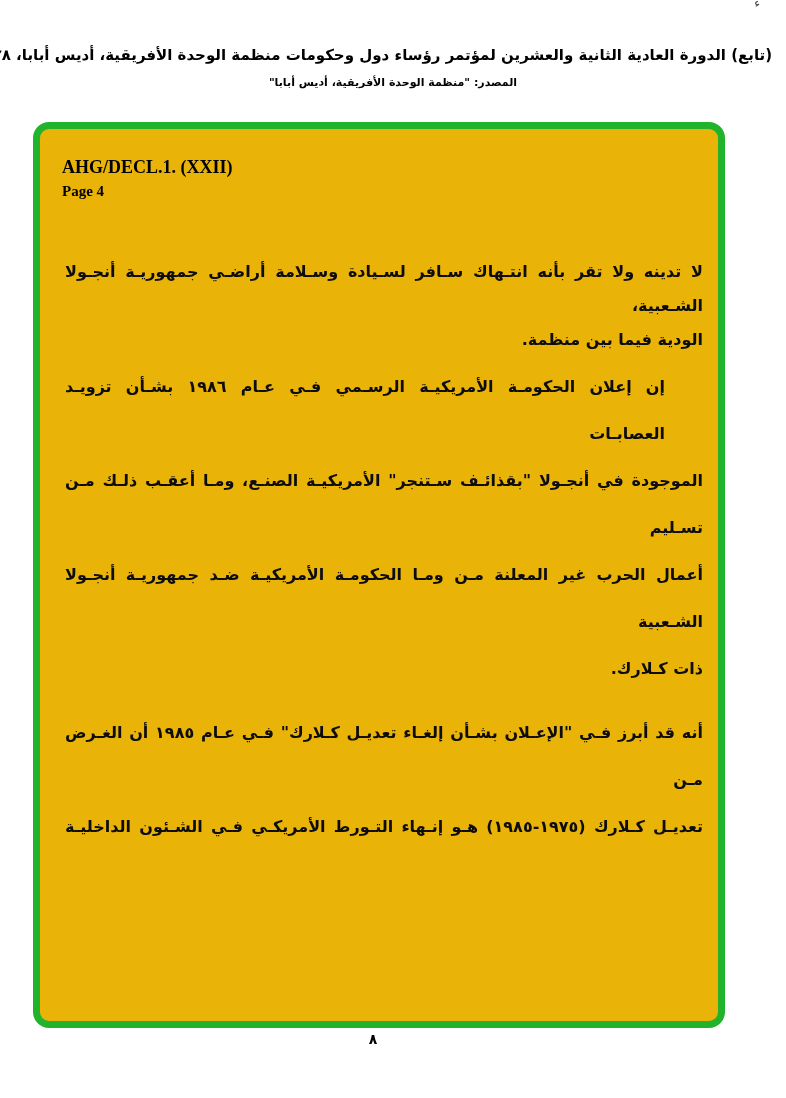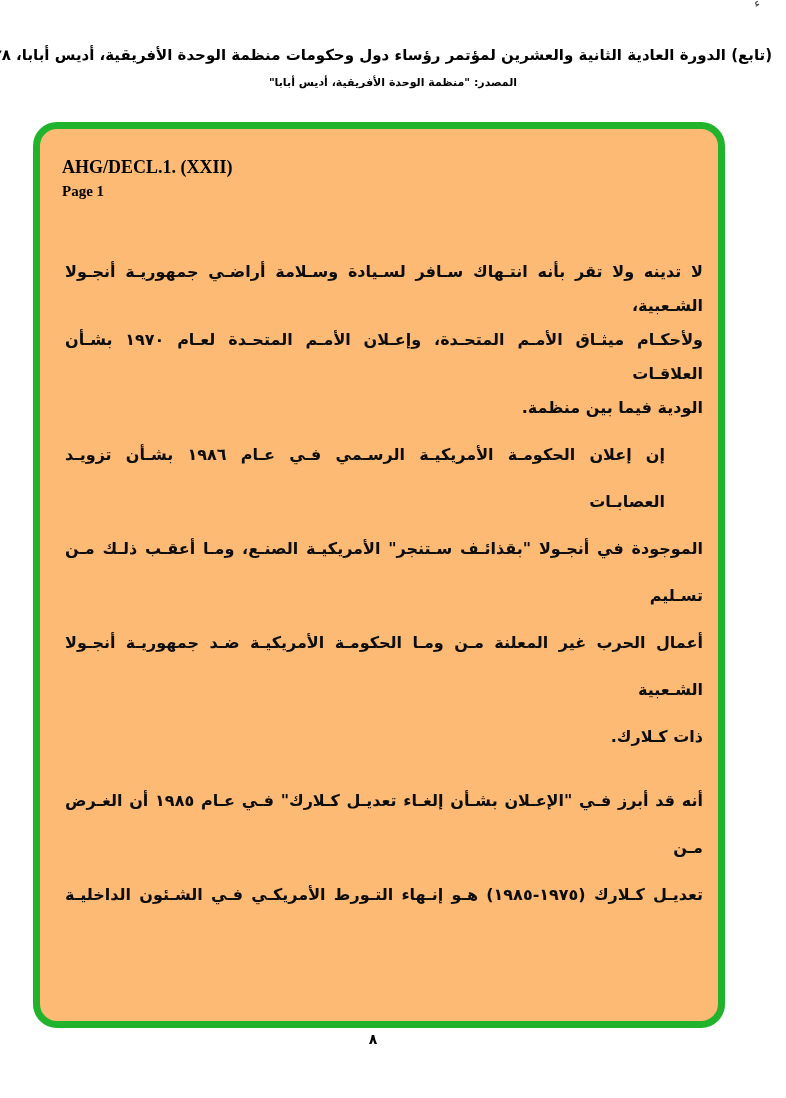--- a/index.html
+++ b/index.html
@@ -40,22 +40,22 @@
     font-weight: 700;
     margin-top: 12px;
   }
   .frame {
     position: absolute;
     left: 33px;
     top: 122px;
     width: 678px;
     height: 892px;
     border: 7px solid #21b32b;
-    border-radius: 24px;
-    background: #fdba74;
+    border-radius: 16px;
+    background: #eab308;
   }
   .ref-block {
     position: absolute;
     left: 22px;
     top: 28px;
     font-family: "Liberation Serif", serif;
     font-weight: 700;
     color: #000;
     line-height: 1.2;
   }
@@ -101,28 +101,27 @@
 
   <div class="header">
     <div class="header-session">(تابع)  الدورة العادية الثانية والعشرين لمؤتمر رؤساء دول وحكومات منظمة الوحدة الأفريقية، أديس أبابا، ٢٨-٣٠ يوليه ١٩٨٦</div>
     <div class="header-source">المصدر:  "منظمة الوحدة الأفريقية، أديس أبابا"</div>
   </div>
 
   <div class="frame">
 
     <div class="ref-block">
       <div class="ref-number">AHG/DECL.1. (XXII)</div>
-      <div class="ref-page">Page 1</div>
+      <div class="ref-page">Page 4</div>
     </div>
 
     <div class="body-text">
 
       <div class="para-1">
         <div class="line">لا تدينه ولا تقر بأنه انتـهاك سـافر لسـيادة وسـلامة أراضـي جمهوريـة أنجـولا الشـعبية،</div>
-        <div class="line">ولأحكـام ميثـاق الأمـم المتحـدة، وإعـلان الأمـم المتحـدة لعـام ١٩٧٠ بشـأن العلاقـات</div>
         <div class="line end">الودية فيما بين منظمة.</div>
       </div>
 
       <div class="para-2">
         <div class="line indent">إن إعلان الحكومـة الأمريكيـة الرسـمي فـي عـام ١٩٨٦ بشـأن تزويـد العصابـات</div>
         <div class="line">الموجودة في أنجـولا "بقذائـف سـتنجر" الأمريكيـة الصنـع، ومـا أعقـب ذلـك مـن تسـليم</div>
         <div class="line">أعمال الحرب غير المعلنة مـن ومـا الحكومـة الأمريكيـة ضـد جمهوريـة أنجـولا الشـعبية</div>
         <div class="line end">ذات كـلارك.</div>
       </div>
 

